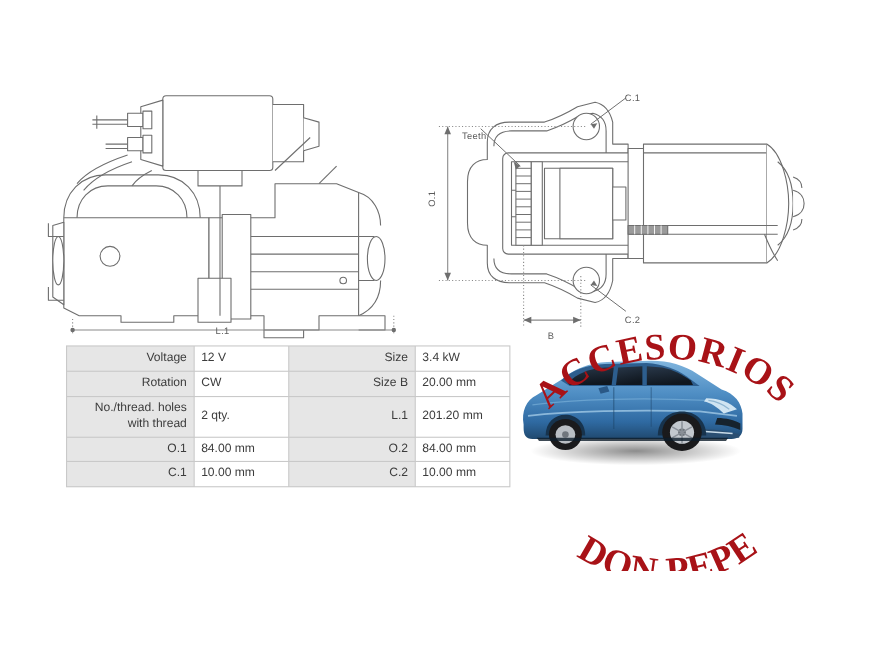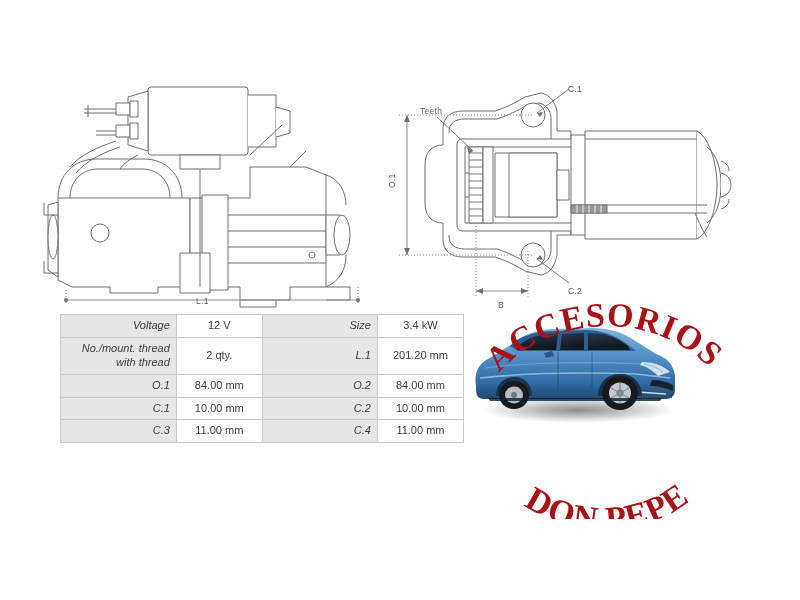--- a/index.html
+++ b/index.html
@@ -25,21 +25,21 @@
     position: absolute;
     font-family: "Liberation Sans", sans-serif;
     font-size: 8.5px;
     color: #5b5b5b;
     letter-spacing: .3px;
     white-space: nowrap;
   }
   #lbl-L1 { left: 196px; top: 296px; }
   #lbl-B  { left: 498px; top: 300px; }
   #lbl-O1 { left: 387px; top: 188px; transform: rotate(-90deg); transform-origin: left top; }
-  #lbl-teeth { left: 420px; top: 106px; }
+  #lbl-teeth { left: 420px; top: 118px; }
   #lbl-C1 { left: 568px; top: 84px; }
   #lbl-C2 { left: 568px; top: 286px; }
 
   
   #spec-table {
     position: absolute;
     left: 60px; top: 314px;
     width: 404px;
     border-collapse: separate;
     border-spacing: 1px;
@@ -49,25 +49,24 @@
   }
   #spec-table td {
     padding: 4px 6px;
     vertical-align: middle;
     line-height: 1.25;
   }
   #spec-table td.lbl {
     background: #e6e6e6;
     text-align: right;
     width: 116px;
-    font-style: italic;
   }
   #spec-table td.val {
     background: #ffffff;
-    text-align: center;
+    text-align: left;
     width: 86px;
   }
   #spec-table tr.tall td { height: 36px; }
 
   
   #watermark {
     position: absolute;
     left: 466px; top: 304px;
     width: 280px; height: 215px;
     pointer-events: none;
@@ -262,43 +261,43 @@
   <div class="dim-label" id="lbl-C2">C.2</div>
 
   <table id="spec-table">
     <tbody>
       <tr>
         <td class="lbl">Voltage</td>
         <td class="val">12 V</td>
         <td class="lbl">Size</td>
         <td class="val">3.4 kW</td>
       </tr>
+      <tr>
+        <td class="lbl">Rotation</td>
+        <td class="val">CW</td>
+        <td class="lbl">Size B</td>
+        <td class="val">20.00 mm</td>
+      </tr>
       <tr class="tall">
-        <td class="lbl">No./mount. thread with thread</td>
+        <td class="lbl">No./thread. holes with thread</td>
         <td class="val">2 qty.</td>
         <td class="lbl">L.1</td>
         <td class="val">201.20 mm</td>
       </tr>
       <tr>
         <td class="lbl">O.1</td>
         <td class="val">84.00 mm</td>
         <td class="lbl">O.2</td>
         <td class="val">84.00 mm</td>
       </tr>
       <tr>
         <td class="lbl">C.1</td>
         <td class="val">10.00 mm</td>
         <td class="lbl">C.2</td>
         <td class="val">10.00 mm</td>
-      </tr>
-      <tr>
-        <td class="lbl">C.3</td>
-        <td class="val">11.00 mm</td>
-        <td class="lbl">C.4</td>
-        <td class="val">11.00 mm</td>
       </tr>
     </tbody>
   </table>
 
   <div id="watermark">
 
     <svg id="wm-car" viewBox="0 0 218 122" width="218" height="122">
       <defs>
         <linearGradient id="bodyGrad" x1="0" y1="0" x2="0" y2="1">
           <stop offset="0%" stop-color="#7fb4dd"></stop>

